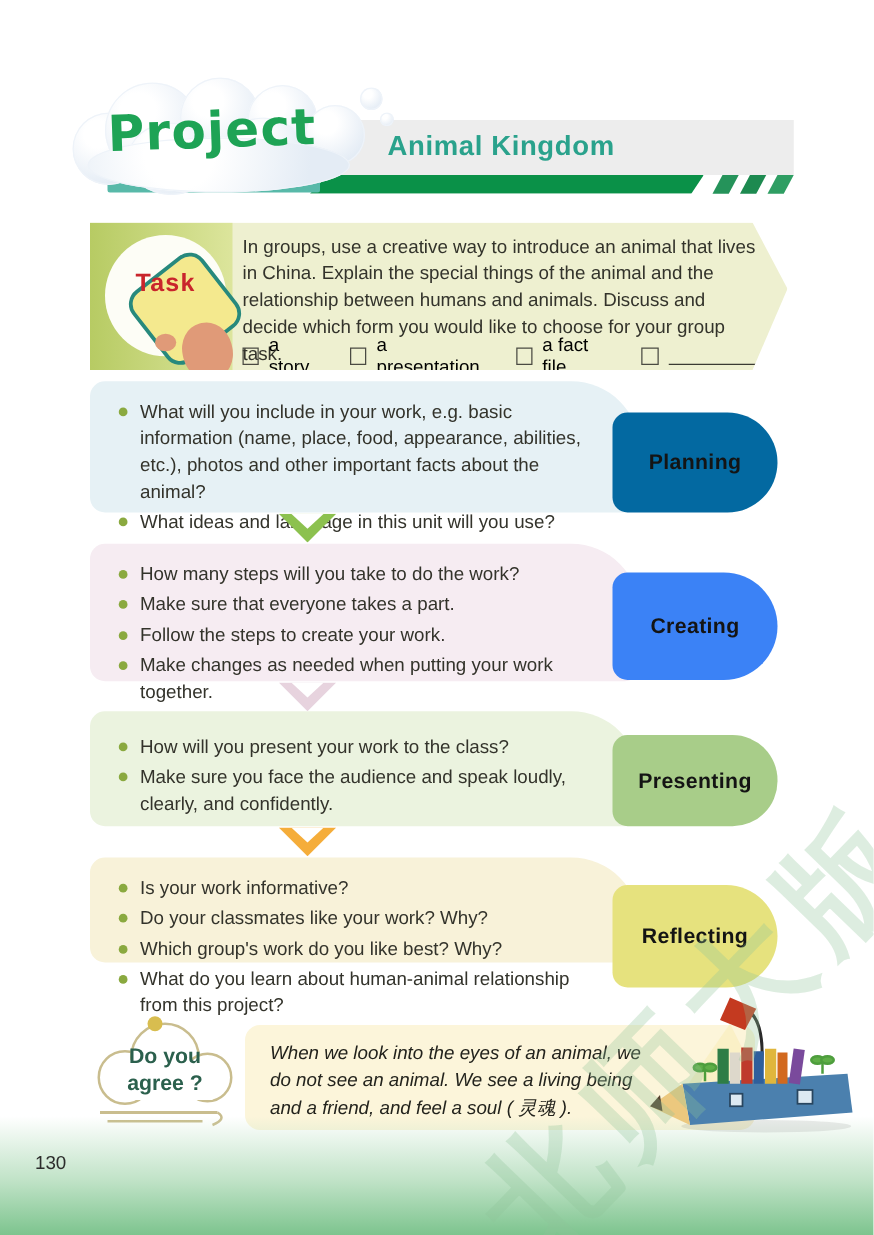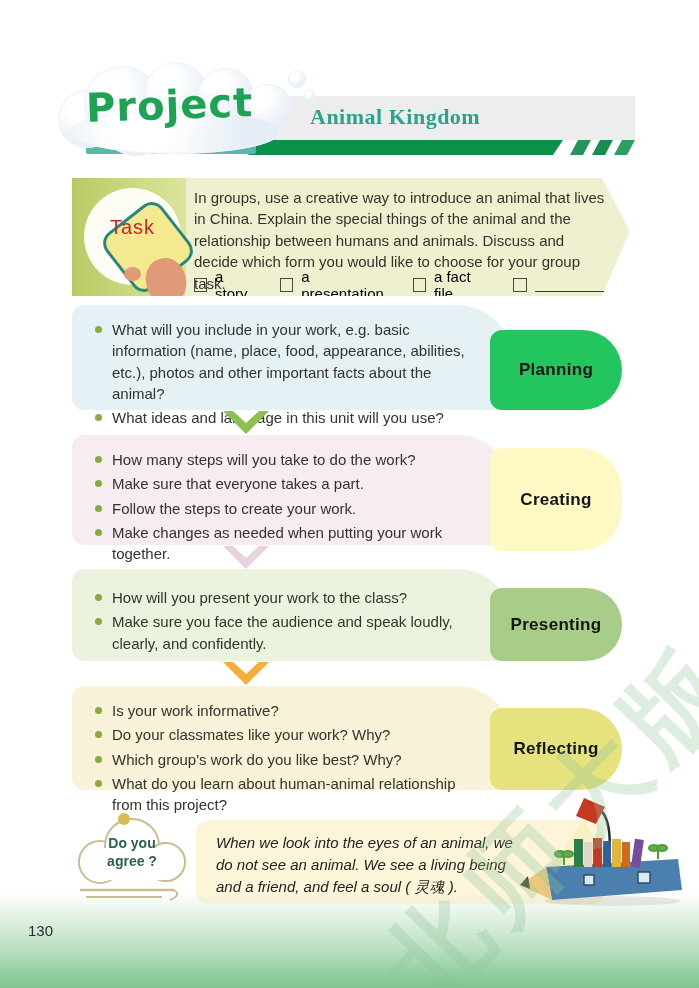--- a/index.html
+++ b/index.html
@@ -1,59 +1,59 @@
 <!DOCTYPE html>
 <html><head>
 <meta charset="utf-8">
 <style>
   html,body{margin:0;padding:0;background:#fff;}
   #page{position:relative;width:699px;height:988px;background:#ffffff;overflow:hidden;
         font-family:"Liberation Sans",sans-serif;color:#2e2e28;}
 
   
   .graybar{position:absolute;left:272px;top:96px;width:363px;height:44px;background:#ededed;}
-  .unit-title{position:absolute;left:310px;top:104px;font-size:22px;font-weight:700;color:#2aa28c;letter-spacing:.5px;font-family:Liberation Serif, serif;}
+  .unit-title{position:absolute;left:310px;top:104px;font-size:22px;font-weight:700;color:#2aa28c;letter-spacing:.5px;}
   .greenbar{position:absolute;left:248px;top:140px;width:315px;height:15px;background:#0a9148;
             clip-path:polygon(14px 0,100% 0,calc(100% - 10px) 100%,0 100%);}
   .stripe{position:absolute;top:140px;width:13px;height:15px;transform:skewX(-28deg);}
   .tealstrip{position:absolute;left:86px;top:141px;width:170px;height:13px;background:#58b9a9;border-radius:2px;}
   .cloud{position:absolute;left:56px;top:62px;width:260px;height:96px;z-index:3;}
   .bub{position:absolute;border-radius:50%;background:radial-gradient(circle at 35% 30%,#ffffff 20%,#e4ecf5 75%);box-shadow:0 0 0 1px #eef3f9 inset;}
   .project-title{position:absolute;left:30px;top:20px;z-index:4;font-size:40px;font-weight:800;
                  color:#1ea355;transform:rotate(-2deg);font-family:"DejaVu Sans",sans-serif;letter-spacing:1px;}
 
   
   .task-wrap{position:absolute;left:72px;top:178px;width:558px;height:118px;background:#eef0d0;
              clip-path:polygon(0 0,530px 0,558px 53px,530px 100%,0 100%);}
   .task-left{position:absolute;left:0;top:0;width:114px;height:100%;background:linear-gradient(90deg,#b7cb63,#dce59c);}
   .task-circle{position:absolute;left:12px;top:10px;width:97px;height:97px;border-radius:50%;background:#fdfdf6;}
   .task-square{position:absolute;left:28px;top:23px;width:66px;height:66px;background:#f4e98e;
                border:3px solid #27897d;border-radius:14px;transform:rotate(-38deg);}
-  .task-label{position:absolute;left:0;top:38px;width:121px;text-align:center;font-size:20px;font-weight:400;
+  .task-label{position:absolute;left:0;top:38px;width:121px;text-align:center;font-size:20px;font-weight:700;
               color:#c9252c;letter-spacing:1px;z-index:2;}
   .blob-big{position:absolute;left:62px;top:70px;width:40px;height:46px;background:#e09a78;border-radius:48%;transform:rotate(-14deg);z-index:3;}
   .blob-small{position:absolute;left:40px;top:79px;width:17px;height:14px;background:#e09a78;border-radius:50%;z-index:3;}
   .task-text{position:absolute;left:122px;top:9px;width:418px;font-size:15px;line-height:1.43;color:#33332b;}
   .task-options{position:absolute;left:122px;top:90px;display:flex;gap:24px;align-items:center;font-size:15px;color:#000000;}
   .opt{display:flex;align-items:center;gap:8px;}
   .cb{display:inline-block;width:12px;height:12px;border:1.5px solid #4a4a42;background:transparent;}
   .blank{display:inline-block;width:95px;border-bottom:1.5px solid #3a3a32;height:12px;}
 
   
   .stage-box{position:absolute;left:72px;border-radius:12px 55px 12px 12px;}
   .stage-box ul{margin:0;padding:14px 36px 10px 40px;list-style:none;font-size:15px;line-height:1.42;color:#33332b;}
   .stage-box li{position:relative;margin:0 0 3px 0;}
   .stage-box li::before{content:"";position:absolute;left:-17px;top:7px;width:7px;height:7px;border-radius:50%;background:#8aa93f;}
   .stage-tab{position:absolute;left:490px;width:132px;z-index:2;display:flex;align-items:center;justify-content:center;
              font-size:17px;font-weight:800;color:#141414;letter-spacing:.3px;}
   .sep{position:absolute;left:223px;width:46px;height:23px;}
 
   
   .agree-bubble{position:absolute;left:72px;top:810px;width:120px;height:98px;}
-  .agree-text{position:absolute;left:0;top:24px;width:120px;text-align:center;font-size:14px;font-weight:800;
+  .agree-text{position:absolute;left:0;top:24px;width:120px;text-align:center;font-size:17px;font-weight:800;
               color:#2b604d;line-height:1.3;z-index:2;}
   .quote-box{position:absolute;left:196px;top:820px;width:360px;height:84px;background:#fcf5da;border-radius:12px;padding-left:48px;}
   .quote-text{position:absolute;left:20px;top:12px;width:310px;font-size:15px;font-style:italic;line-height:1.45;color:#23231d;}
   .illus{position:absolute;left:518px;top:789px;width:176px;height:119px;z-index:4;}
 
   
   .bottom-grad{position:absolute;left:0;bottom:0;width:100%;height:95px;
                background:linear-gradient(180deg,rgba(255,255,255,0) 0%,#bfe2c6 55%,#7dc48e 100%);}
   .page-num{position:absolute;left:28px;top:922px;font-size:15px;color:#2c2c2c;z-index:5;}
   .watermark{position:absolute;left:452px;top:900px;z-index:6;pointer-events:none;
@@ -118,37 +118,37 @@
   </div>
 
   <div>
     <div class="stage-box" style="top: 305px; width: 440px; height: 105px; background: rgb(230, 241, 245);">
       <ul>
           <li>What will you include in your work, e.g. basic information (name, place, food, appearance, abilities, etc.), photos and other important facts about the animal?</li>
           <li>What ideas and language in this unit will you use?</li>
           <li>How will you divide the work among members?</li>
         </ul>
     </div>
-    <div class="stage-tab" style="top: 330px; height: 80px; border-radius: 12px 40px 40px 12px; background: #22c55e;">Planning</div>
+    <div class="stage-tab" style="top: 330px; height: 80px; border-radius: 12px 40px 40px 12px; background: #0369a1;">Planning</div>
   </div>
   <svg class="sep" style="top:411px;" viewBox="0 0 46 23">
     <polygon class="arrow-fill" points="0,0 46,0 23,23" fill="#8cc14f"></polygon>
     <polygon points="10,0 36,0 23,12" fill="#ffffff"></polygon>
   </svg>
 
   <div>
     <div class="stage-box" style="top: 435px; width: 440px; height: 110px; background: rgb(246, 236, 242);">
       <ul>
           <li>How many steps will you take to do the work?</li>
           <li>Make sure that everyone takes a part.</li>
           <li>Follow the steps to create your work.</li>
           <li>Make changes as needed when putting your work together.</li>
         </ul>
     </div>
-    <div class="stage-tab" style="top: 448px; height: 103px; border-radius: 12px 43px 43px 12px; background: #fef9c3;">Creating</div>
+    <div class="stage-tab" style="top: 458px; height: 86px; border-radius: 12px 43px 43px 12px; background: #3b82f6;">Creating</div>
   </div>
   <svg class="sep" style="top:546px;" viewBox="0 0 46 23">
     <polygon class="arrow-fill" points="0,0 46,0 23,23" fill="#e7d3de"></polygon>
     <polygon points="10,0 36,0 23,12" fill="#ffffff"></polygon>
   </svg>
 
   <div>
     <div class="stage-box" style="top: 569px; width: 440px; height: 92px; background: rgb(235, 243, 223);">
       <ul style="padding-top:18px;">
           <li>How will you present your work to the class?</li>
@@ -156,21 +156,21 @@
         </ul>
     </div>
     <div class="stage-tab" style="top: 588px; height: 73px; border-radius: 12px 36px 36px 12px; background: rgb(168, 205, 137);">Presenting</div>
   </div>
   <svg class="sep" style="top:662px;" viewBox="0 0 46 23">
     <polygon class="arrow-fill" points="0,0 46,0 23,23" fill="#f5ad3a"></polygon>
     <polygon points="10,0 36,0 23,12" fill="#ffffff"></polygon>
   </svg>
 
   <div>
-    <div class="stage-box" style="top: 686px; width: 440px; height: 104px; background: rgb(248, 242, 217);">
+    <div class="stage-box" style="top: 686px; width: 440px; height: 84px; background: rgb(248, 242, 217);">
       <ul>
           <li>Is your work informative?</li>
           <li>Do your classmates like your work? Why?</li>
           <li>Which group's work do you like best? Why?</li>
           <li>What do you learn about human-animal relationship from this project?</li>
         </ul>
     </div>
     <div class="stage-tab" style="top: 708px; height: 82px; border-radius: 12px 41px 41px 12px; background: rgb(230, 226, 126);">Reflecting</div>
   </div>
 

